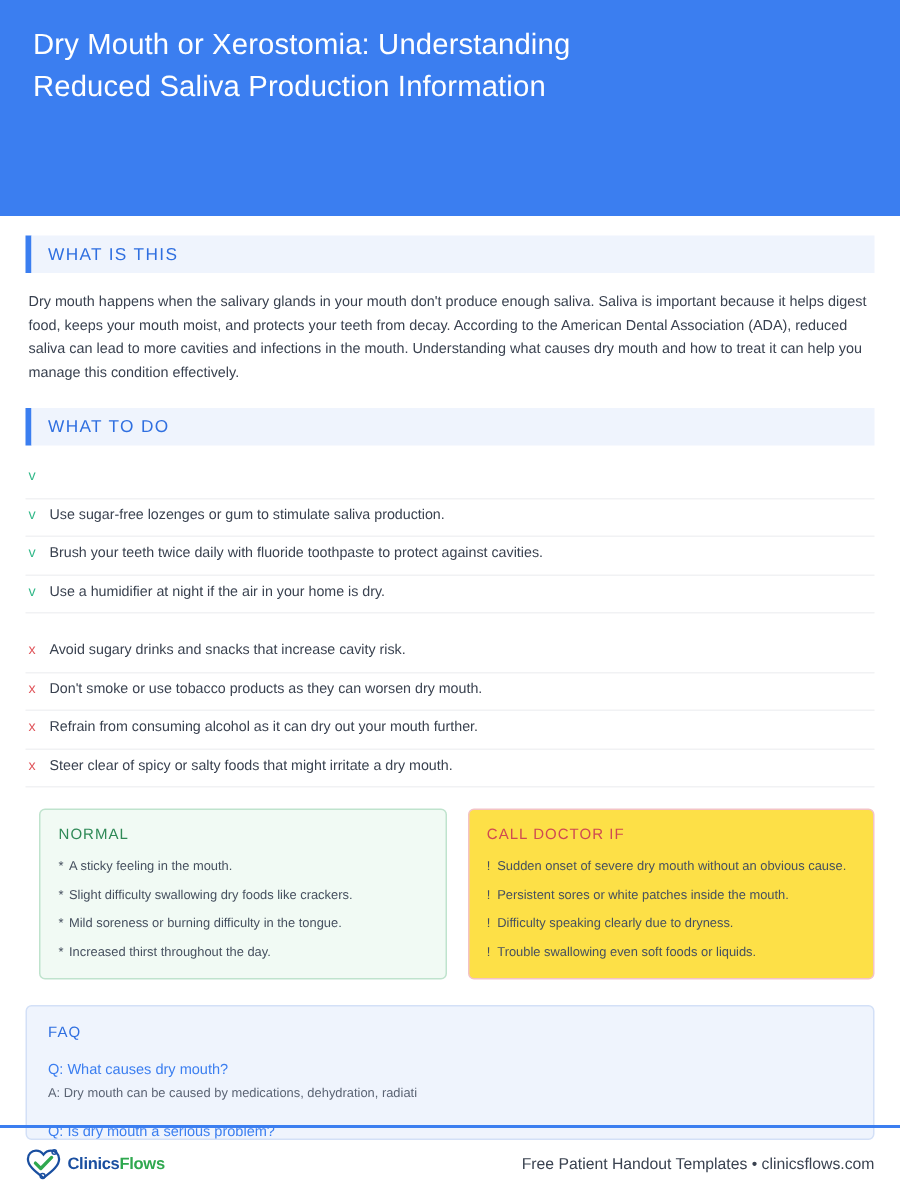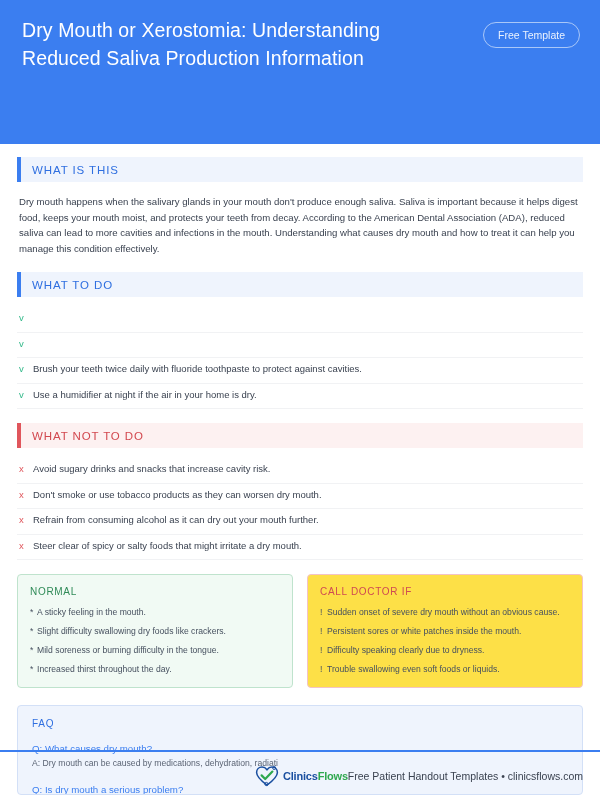--- a/index.html
+++ b/index.html
@@ -104,20 +104,21 @@
   .row.do  .mark { color: #34b98a; }
   .row.dont .mark { color: #e0565c; }
   .row .txt { flex: 1 1 auto; }
 
   
   .boxes {
     display: flex;
     gap: 14px;
     margin-top: 10px;
     margin-bottom: 17px;
+    margin-left: 9px;
   }
   .box {
     flex: 1 1 0;
     border-radius: 4px;
     padding: 11px 12px 12px 12px;
     min-height: 96px;
   }
   .box.normal {
     background: #f1faf4;
     border: 1px solid #bfe3cd;
@@ -182,21 +183,21 @@
     background: #3b7ef0;
   }
   .footer {
     position: absolute;
     left: 0;
     right: 0;
     top: 752px;
     height: 48px;
     display: flex;
     align-items: center;
-    justify-content: flex-end;
+    justify-content: space-between;
     padding: 0 17px 0 16px;
   }
   .logo {
     display: flex;
     align-items: center;
     gap: 3px;
   }
   .logo-text {
     font-size: 11px;
     font-weight: bold;
@@ -207,56 +208,52 @@
   .footer-right {
     font-size: 10.5px;
     color: #3a4250;
   }
 </style>
 </head>
 <body>
 
 <div class="header">
   <div class="header-title">Dry Mouth or Xerostomia: Understanding Reduced Saliva Production Information</div>
-  <div class="badge">Free Template</div>
 </div>
 
 <div class="content">
 
   <div class="sec-head blue">
     <div class="bar"></div>
     <div class="band">WHAT IS THIS</div>
   </div>
   <div class="para">Dry mouth happens when the salivary glands in your mouth don't produce enough saliva. Saliva is important because it helps digest food, keeps your mouth moist, and protects your teeth from decay. According to the American Dental Association (ADA), reduced saliva can lead to more cavities and infections in the mouth. Understanding what causes dry mouth and how to treat it can help you manage this condition effectively.</div>
 
   <div class="sec-head blue">
     <div class="bar"></div>
     <div class="band">WHAT TO DO</div>
   </div>
   <div class="rows">
     <div class="row do">
       <div class="mark">v</div>
     </div>
     <div class="row do">
       <div class="mark">v</div>
+      <div class="txt">Use sugar-free lozenges or gum to stimulate saliva production.</div>
     </div>
     <div class="row do">
       <div class="mark">v</div>
       <div class="txt">Brush your teeth twice daily with fluoride toothpaste to protect against cavities.</div>
     </div>
     <div class="row do">
       <div class="mark">v</div>
       <div class="txt">Use a humidifier at night if the air in your home is dry.</div>
     </div>
   </div>
 
-  <div class="sec-head red">
-    <div class="bar"></div>
-    <div class="band">WHAT NOT TO DO</div>
-  </div>
   <div class="rows">
     <div class="row dont">
       <div class="mark">x</div>
       <div class="txt">Avoid sugary drinks and snacks that increase cavity risk.</div>
     </div>
     <div class="row dont">
       <div class="mark">x</div>
       <div class="txt">Don't smoke or use tobacco products as they can worsen dry mouth.</div>
     </div>
     <div class="row dont">

